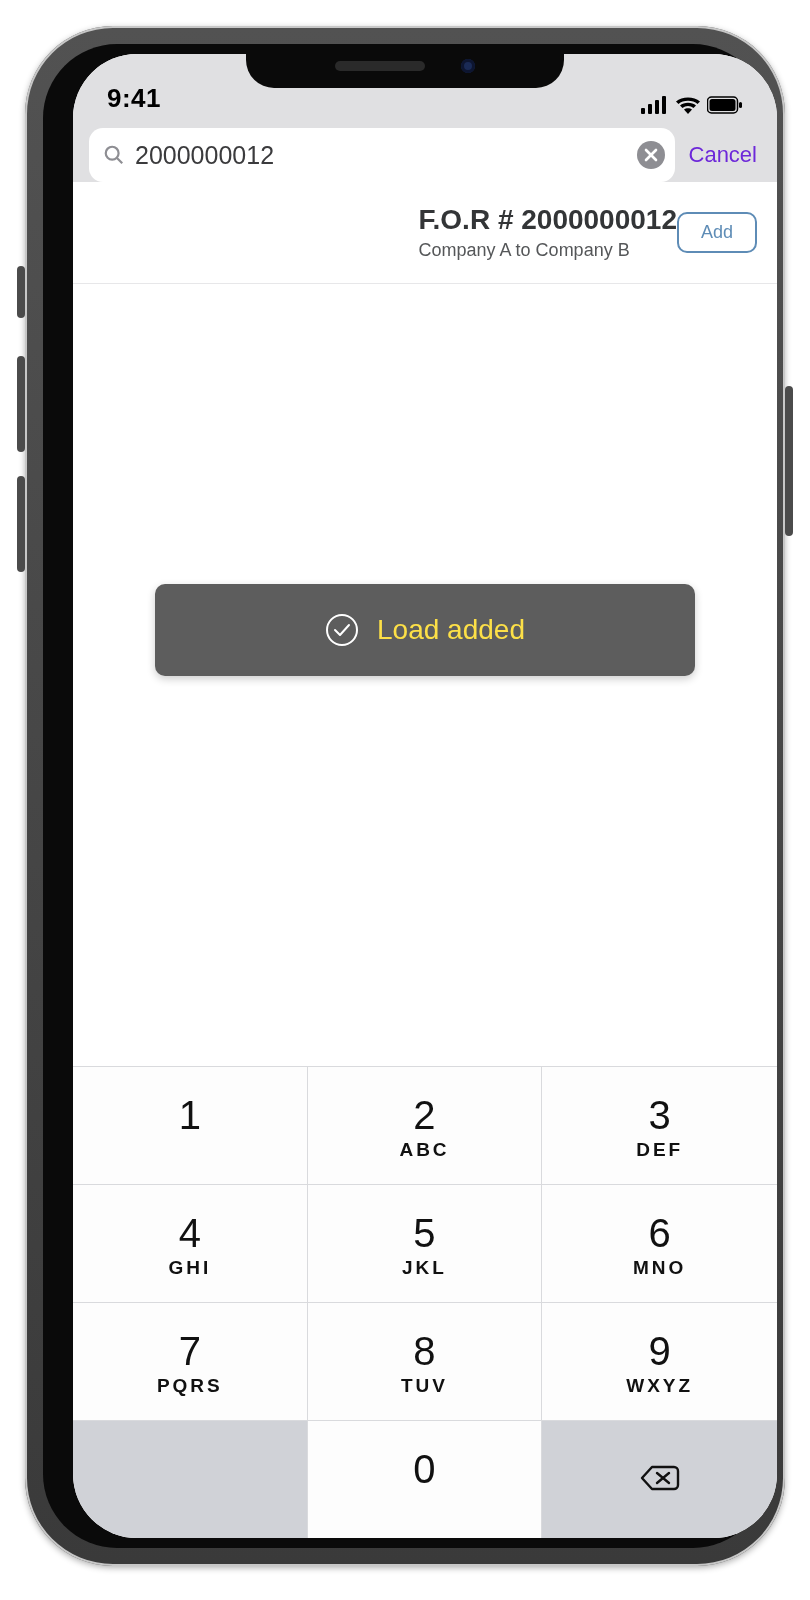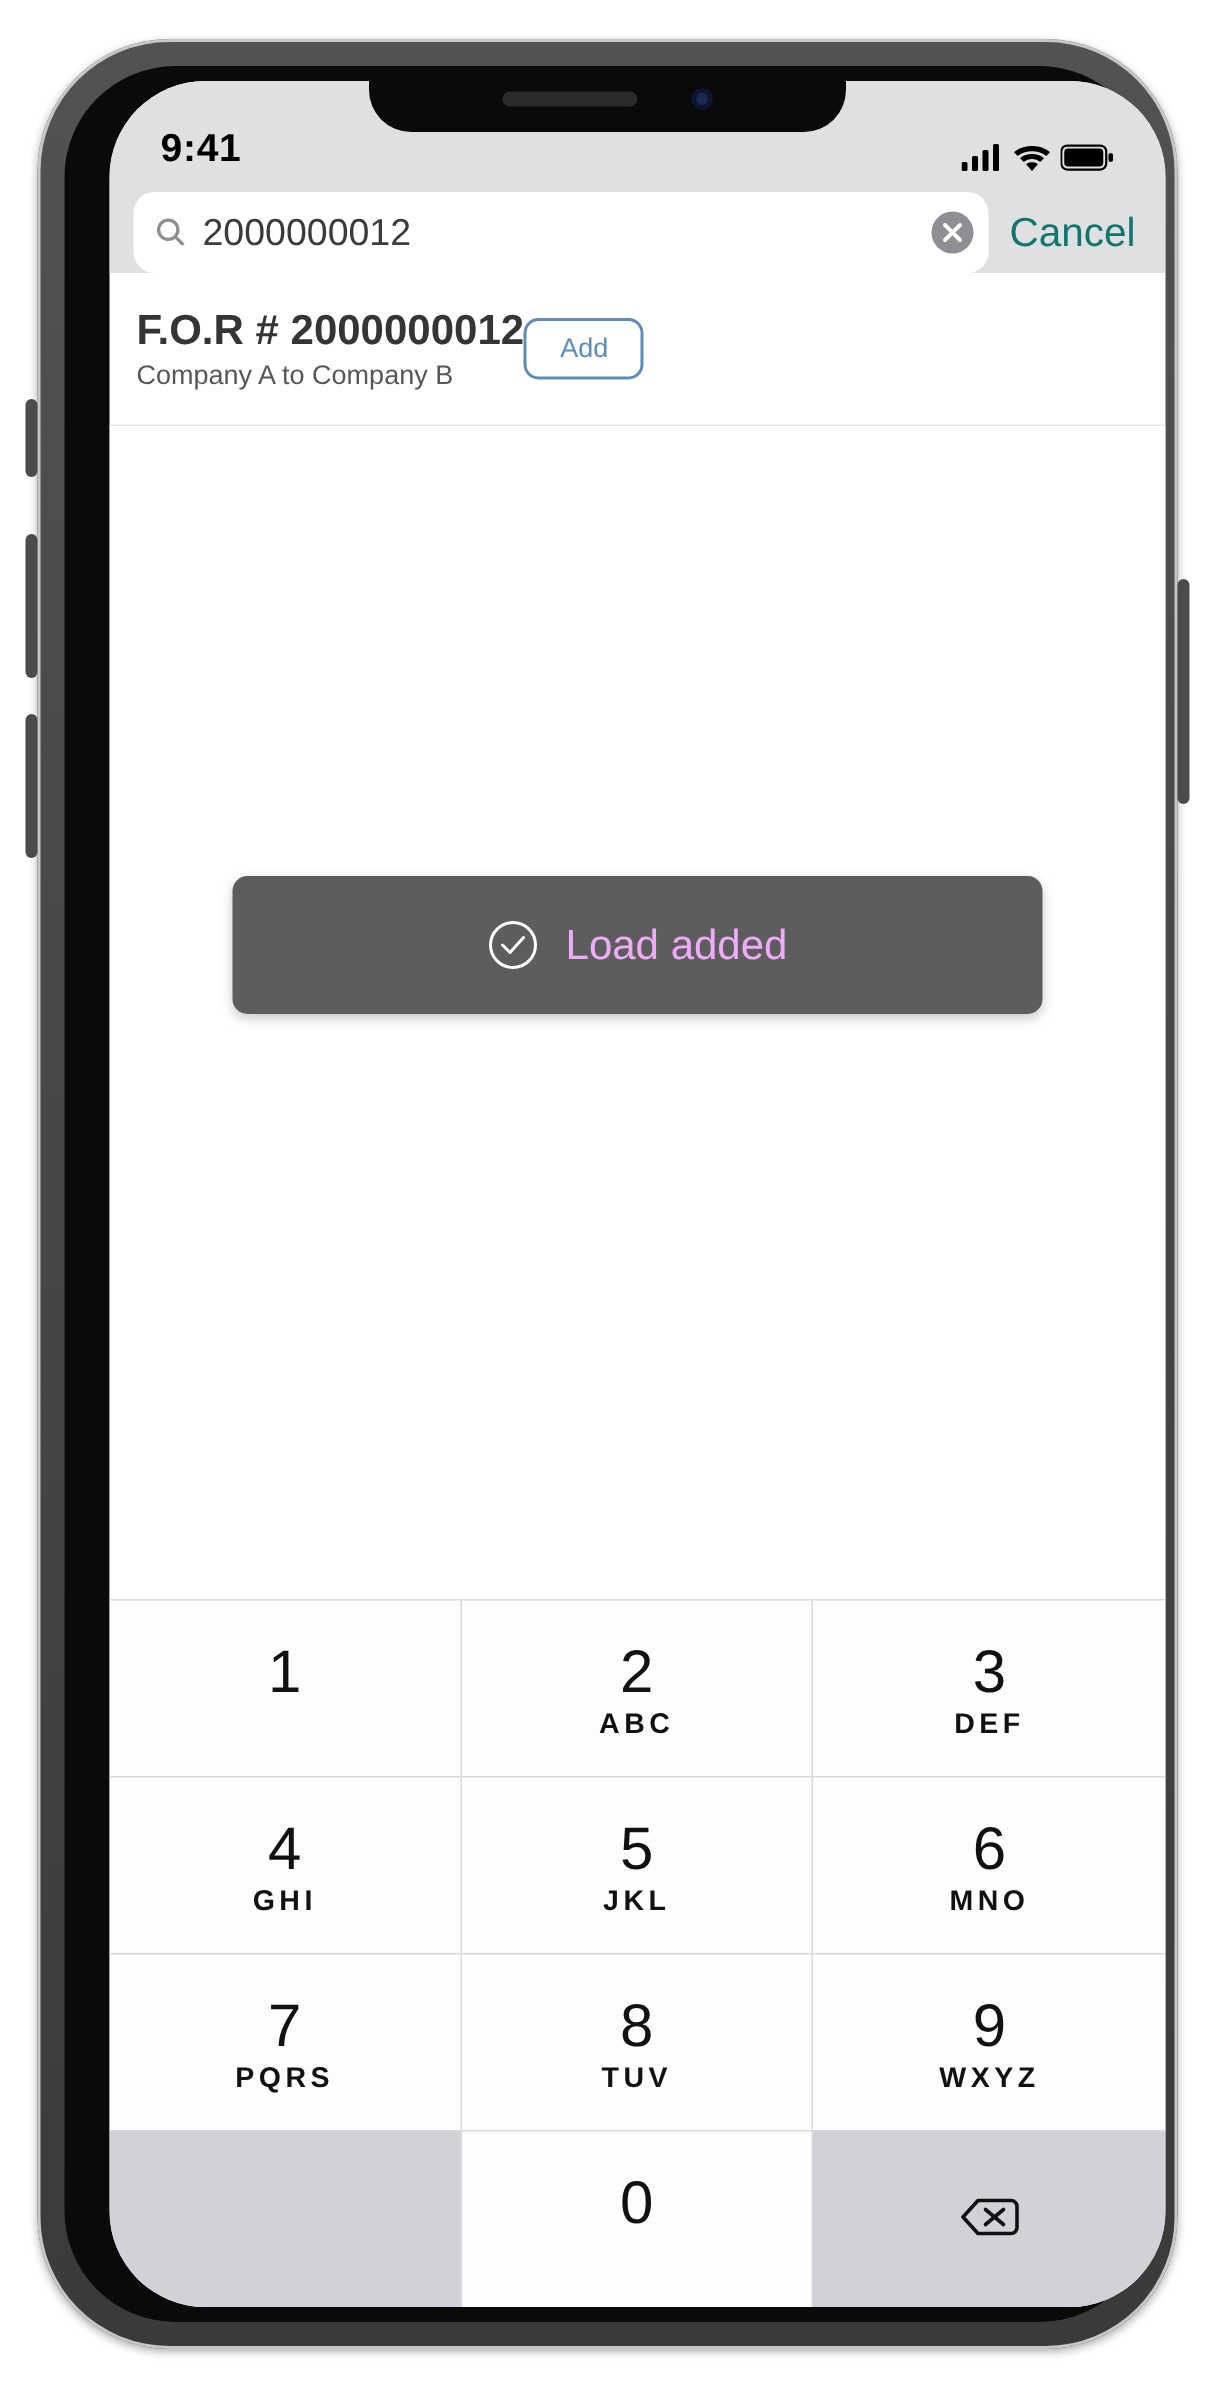--- a/index.html
+++ b/index.html
@@ -54,38 +54,38 @@
   
   .searchbar { background:#e0e0e2; padding: 8px 16px 0; display:flex; align-items:center; gap:14px; }
   .searchfield {
     flex:1; display:flex; align-items:center; background:#fff; border-radius:14px; height:54px;
     padding: 0 10px 0 14px; gap:10px;
   }
   .searchfield svg.mag { color:#8e8e93; }
   .searchinput { flex:1; border:none; outline:none; font-size:25px; color:#3b3b3d; background:transparent; }
   .clearbtn { width:28px; height:28px; border:none; background:#8e8e93; border-radius:50%; display:flex; align-items:center; justify-content:center; cursor:pointer;}
   .clearbtn svg { color:#fff; }
-  .cancel { color:#0f766e; font-size:27px; background:none; border:none; cursor:pointer; padding-right:4px;}
-
-  
-  .resultrow { display:flex; align-items:center; justify-content:flex-start; padding: 22px 20px 22px 18px; border-bottom:1px solid #e7e7e9;}
+  .cancel { color:#6d28d9; font-size:22px; background:none; border:none; cursor:pointer; padding-right:4px;}
+
+  
+  .resultrow { display:flex; align-items:center; justify-content:flex-end; padding: 22px 20px 22px 18px; border-bottom:1px solid #e7e7e9;}
   .resultrow .title { font-size:28px; font-weight:700; color:#333537; }
   .resultrow .sub { font-size:18px; color:#555759; margin-top:4px;}
   .addbtn { border:2px solid #5e8cb6; color:#5e8cb6; background:#fff; border-radius:10px; font-size:18px; padding:8px 22px; cursor:pointer;}
 
   
   .toast {
     position:absolute; left:50%; transform:translateX(-50%);
     top: 636px; width: 540px; height: 92px;
     background:#5d5d5d; border-radius:10px;
     display:flex; align-items:center; justify-content:center; gap:18px;
     box-shadow:0 3px 8px rgba(0,0,0,.2);
   }
   .toast svg { color:#fff; }
-  .toast .msg { color:#f0abfc; font-size:28px; }
+  .toast .msg { color:#fde047; font-size:28px; }
 
   
   .content { flex:1; position:relative; background:#fff; }
 
   
   .keypad { }
   .keygrid { display:grid; grid-template-columns: repeat(3,1fr); }
   .key {
     height:118px; border:none; background:#fdfdfd; cursor:pointer;
     border-top:1px solid #d9dadd; border-right:1px solid #d9dadd;

